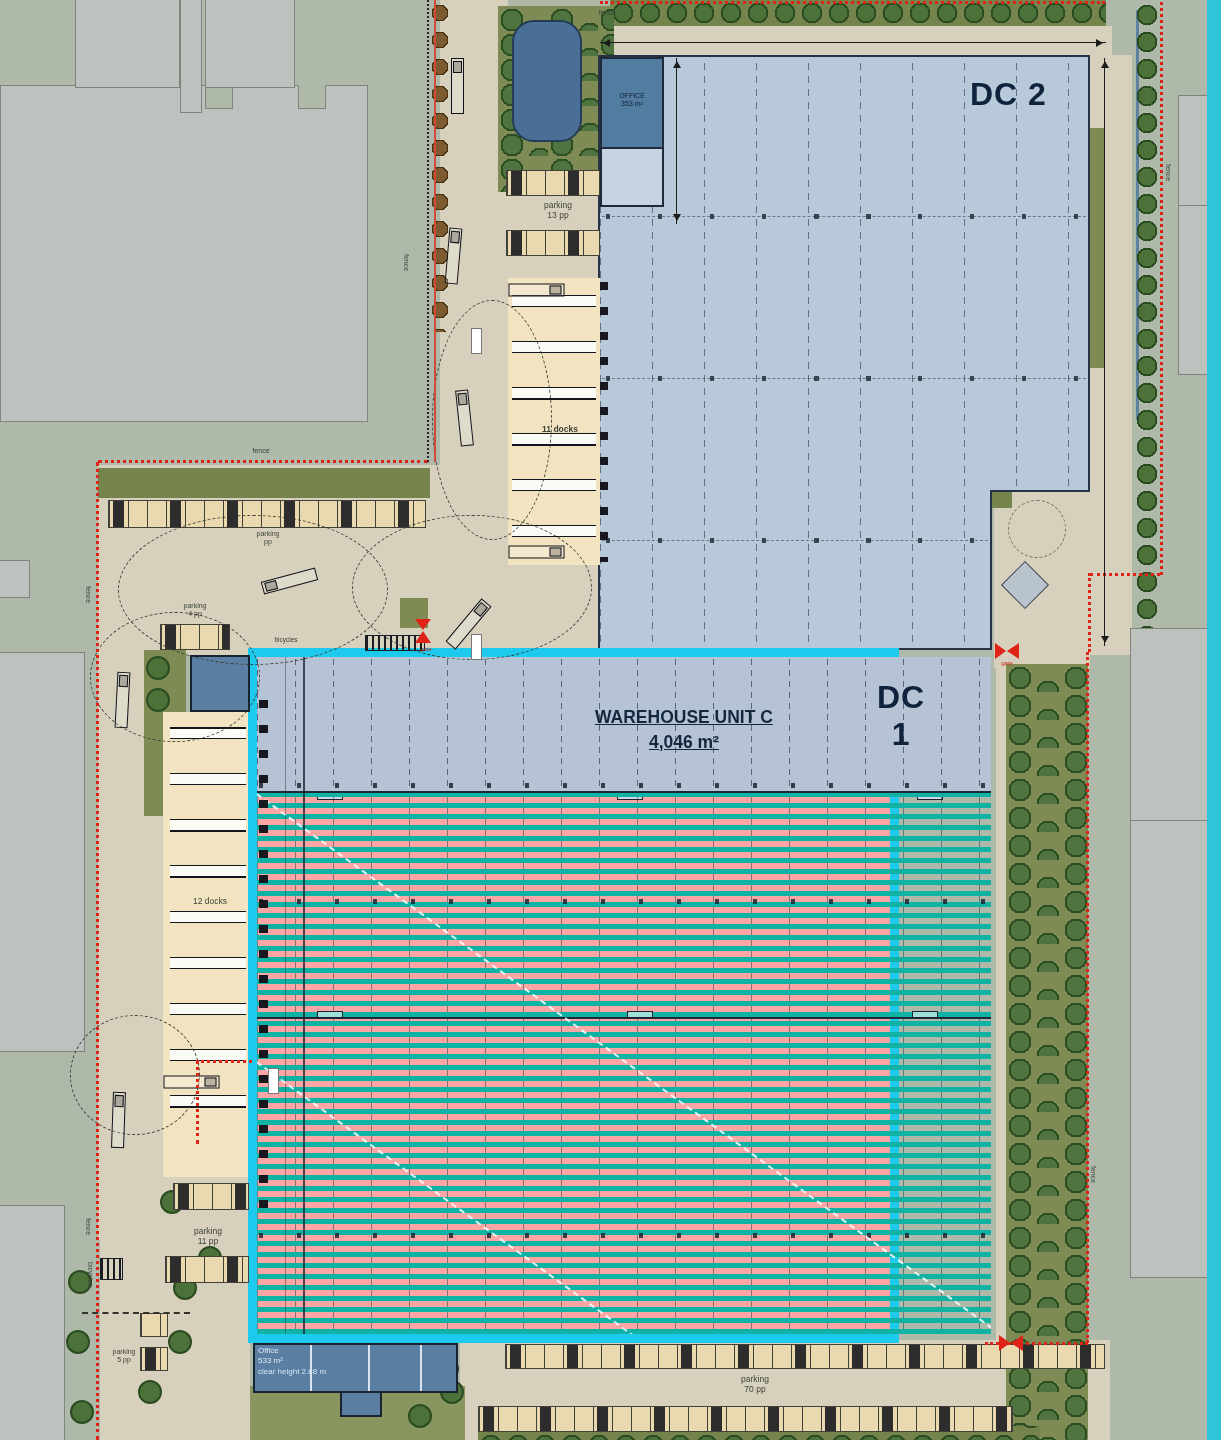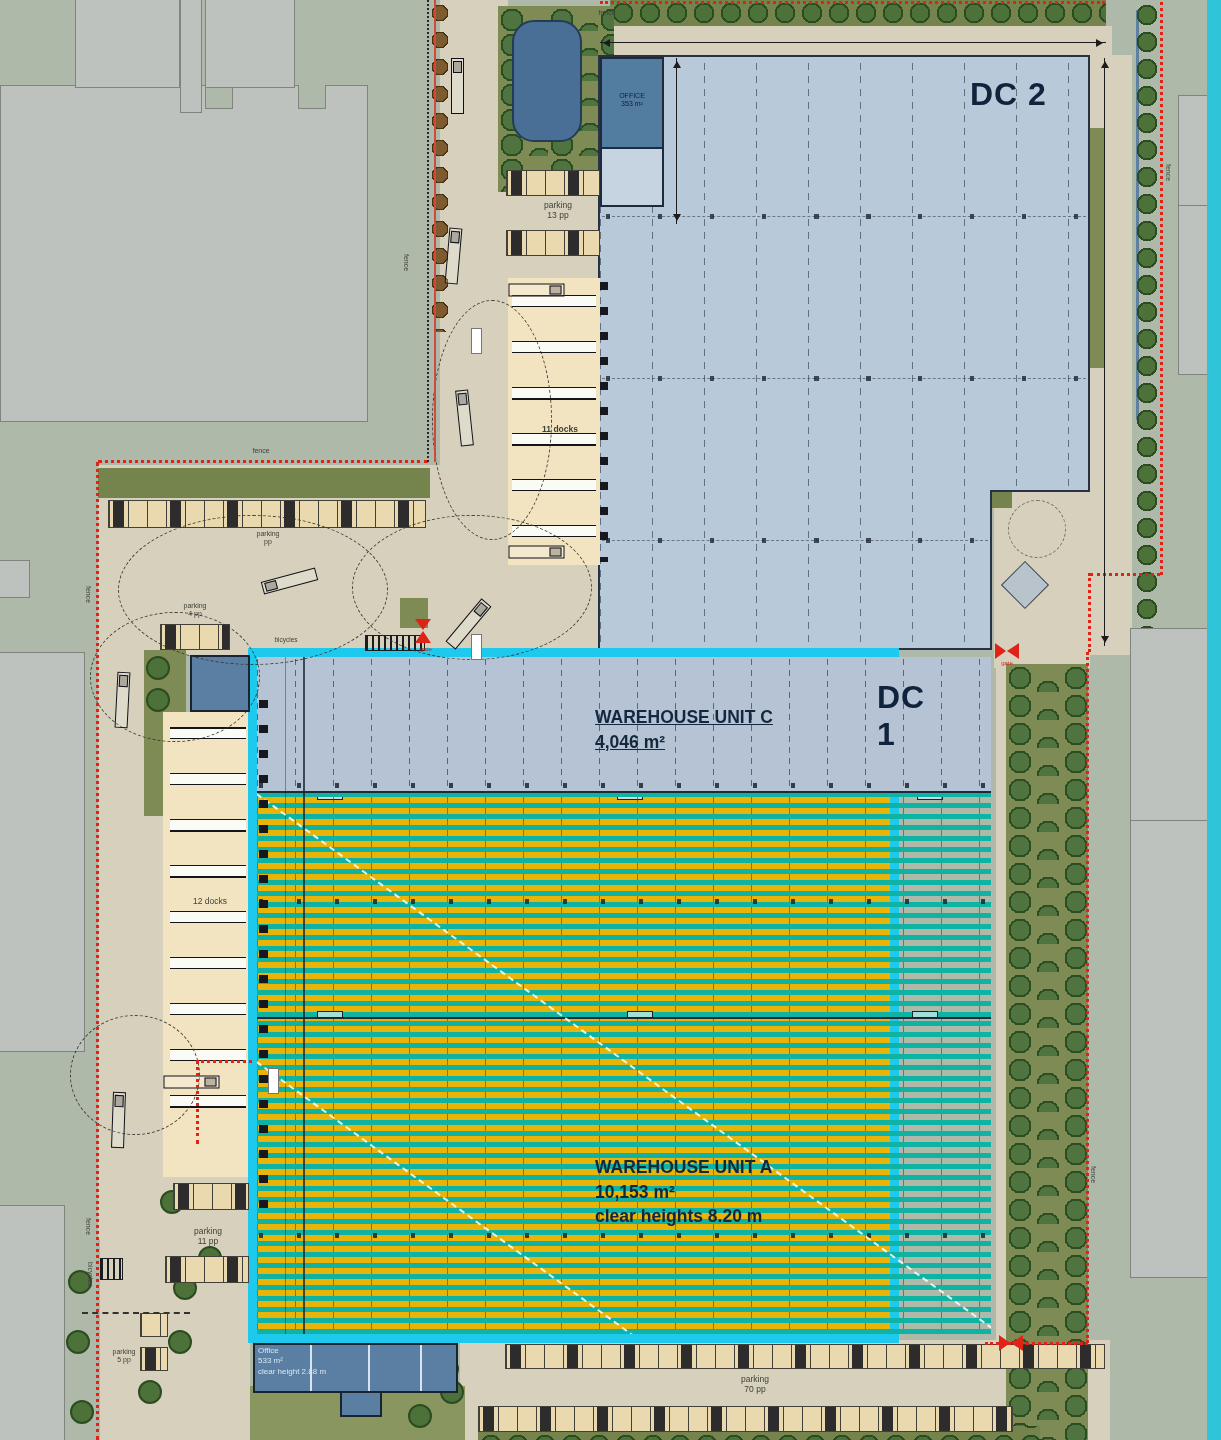--- a/index.html
+++ b/index.html
@@ -158,21 +158,21 @@
     <div>parking</div>
     <div>13 pp</div>
   </div>
   <div class="a yard" style="left:508px;top:278px;width:92px;height:287px;"></div>
   <div class="a trl" style="left:512px;top:286px;width:84px;height:272px;"></div>
   <div class="a lbl" style="left:530px;top:424px;width:60px;font-weight:bold;">11 docks</div>
 
   <div class="a" style="left:1008px;top:500px;width:58px;height:58px;border:1.6px dashed #6a7464;border-radius:50%;"></div>
   <div class="a" style="left:1008px;top:568px;width:34px;height:34px;background:#b9c3cb;border:1.6px solid #3a454f;transform:rotate(45deg);"></div>
 
-  <div class="a" style="left:248px;top:648px;width:651px;height:695px;border:9px solid #1ec9ee;background:#eab308;">
+  <div class="a" style="left:248px;top:648px;width:651px;height:695px;border:9px solid #1ec9ee;background:#fca5a5;text-align:center;">
     <div class="a gridC" style="left:0;top:0;width:734px;height:134px;background-color:#b5c3d4;"></div>
     <div class="a dots" style="left:2px;top:126px;width:730px;"></div>
     <div class="a" style="left:0;top:134px;width:734px;height:2px;background:#1f2a38;"></div>
     <div class="a notch" style="left:60px;top:136px;"></div>
     <div class="a notch" style="left:360px;top:136px;"></div>
     <div class="a notch" style="left:660px;top:136px;"></div>
     <div class="a gridT" style="left:0;top:136px;width:734px;height:224px;"></div>
     <div class="a dots" style="left:2px;top:242px;width:730px;"></div>
     <div class="a" style="left:0;top:360px;width:734px;height:2px;background:#1f2a38;"></div>
     <div class="a notch" style="left:60px;top:354px;background:#9fe0d8;"></div>
@@ -184,25 +184,20 @@
     <div class="a" style="left:28px;top:0;width:1px;height:677px;background:rgba(20,30,45,.4);"></div>
     <div class="a" style="left:0;top:136px;width:734px;height:541px;overflow:hidden;">
       <div class="a diag" style="left:0;top:0;width:950px;transform:rotate(36deg);"></div>
       <div class="a diag" style="left:0;top:268px;width:950px;transform:rotate(36deg);"></div>
     </div>
     <div class="a dc-t" style="left:620px;top:22px;">DC 1</div>
     <div class="a unit-t" style="left:338px;top:48px;text-decoration:underline;">
       <div>WAREHOUSE UNIT C</div>
       <div>4,046 m²</div>
     </div>
-    <div class="a unit-t" style="left:338px;top:498px;">
-      <div>WAREHOUSE UNIT A</div>
-      <div>10,153 m²</div>
-      <div>clear heights 8.20 m</div>
-    </div>
   </div>
   <div class="a dks" style="left:259px;top:700px;width:9px;height:525px;"></div>
 
   <div class="a yard" style="left:163px;top:712px;width:85px;height:465px;"></div>
   <div class="a trl" style="left:170px;top:718px;width:76px;height:415px;"></div>
   <div class="a lbl" style="left:180px;top:896px;width:60px;">12 docks</div>
   <div class="a" style="left:190px;top:655px;width:60px;height:57px;background:#5b7fa2;border:2px solid #18242f;"></div>
   <div class="a stalls cars" style="left:160px;top:624px;width:70px;height:26px;"></div>
   <div class="a tiny" style="left:158px;top:602px;width:74px;">
     <div>parking</div>

